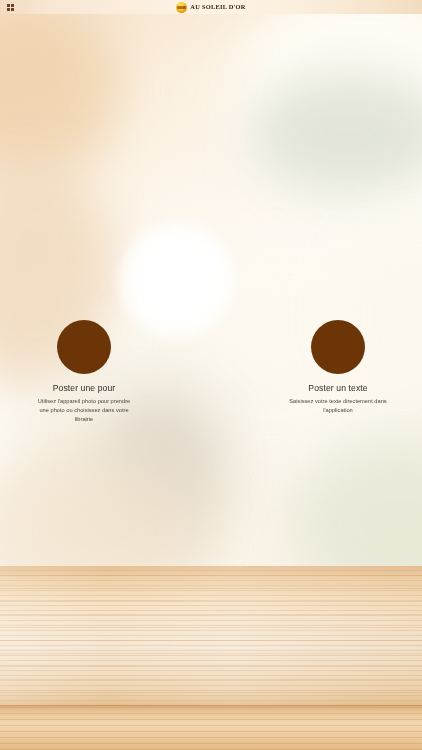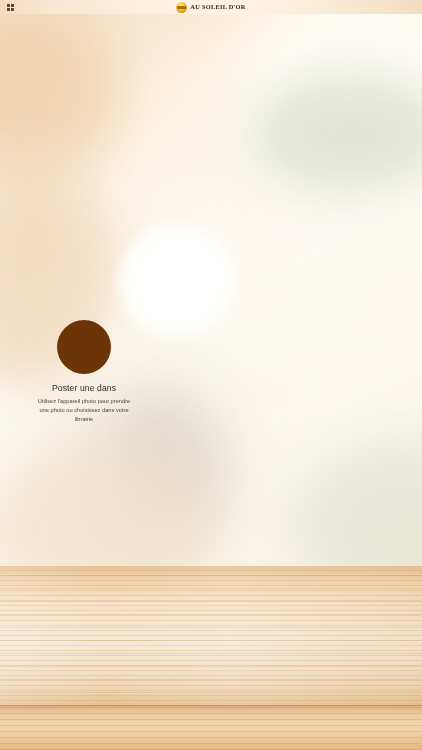--- a/index.html
+++ b/index.html
@@ -294,21 +294,26 @@
   <div class="table">
     <div class="table-top"></div>
     <div class="table-edge-line"></div>
     <div class="table-edge"></div>
   </div>
 
   <div class="options">
 
     <div class="option">
       <div class="option-disc"></div>
-      <div class="option-title">Poster une dans</div>
+      <div class="option-title">Poster une pour</div>
       <div class="option-desc">Utilisez l'appareil photo pour prendre une photo ou choisissez dans votre librairie</div>
     </div>
 
 
+    <div class="option">
+      <div class="option-disc"></div>
+      <div class="option-title">Poster un texte</div>
+      <div class="option-desc">Saisissez votre texte directement dans l'application</div>
+    </div>
 
   </div>
 
 </div>
 
 </body></html>

